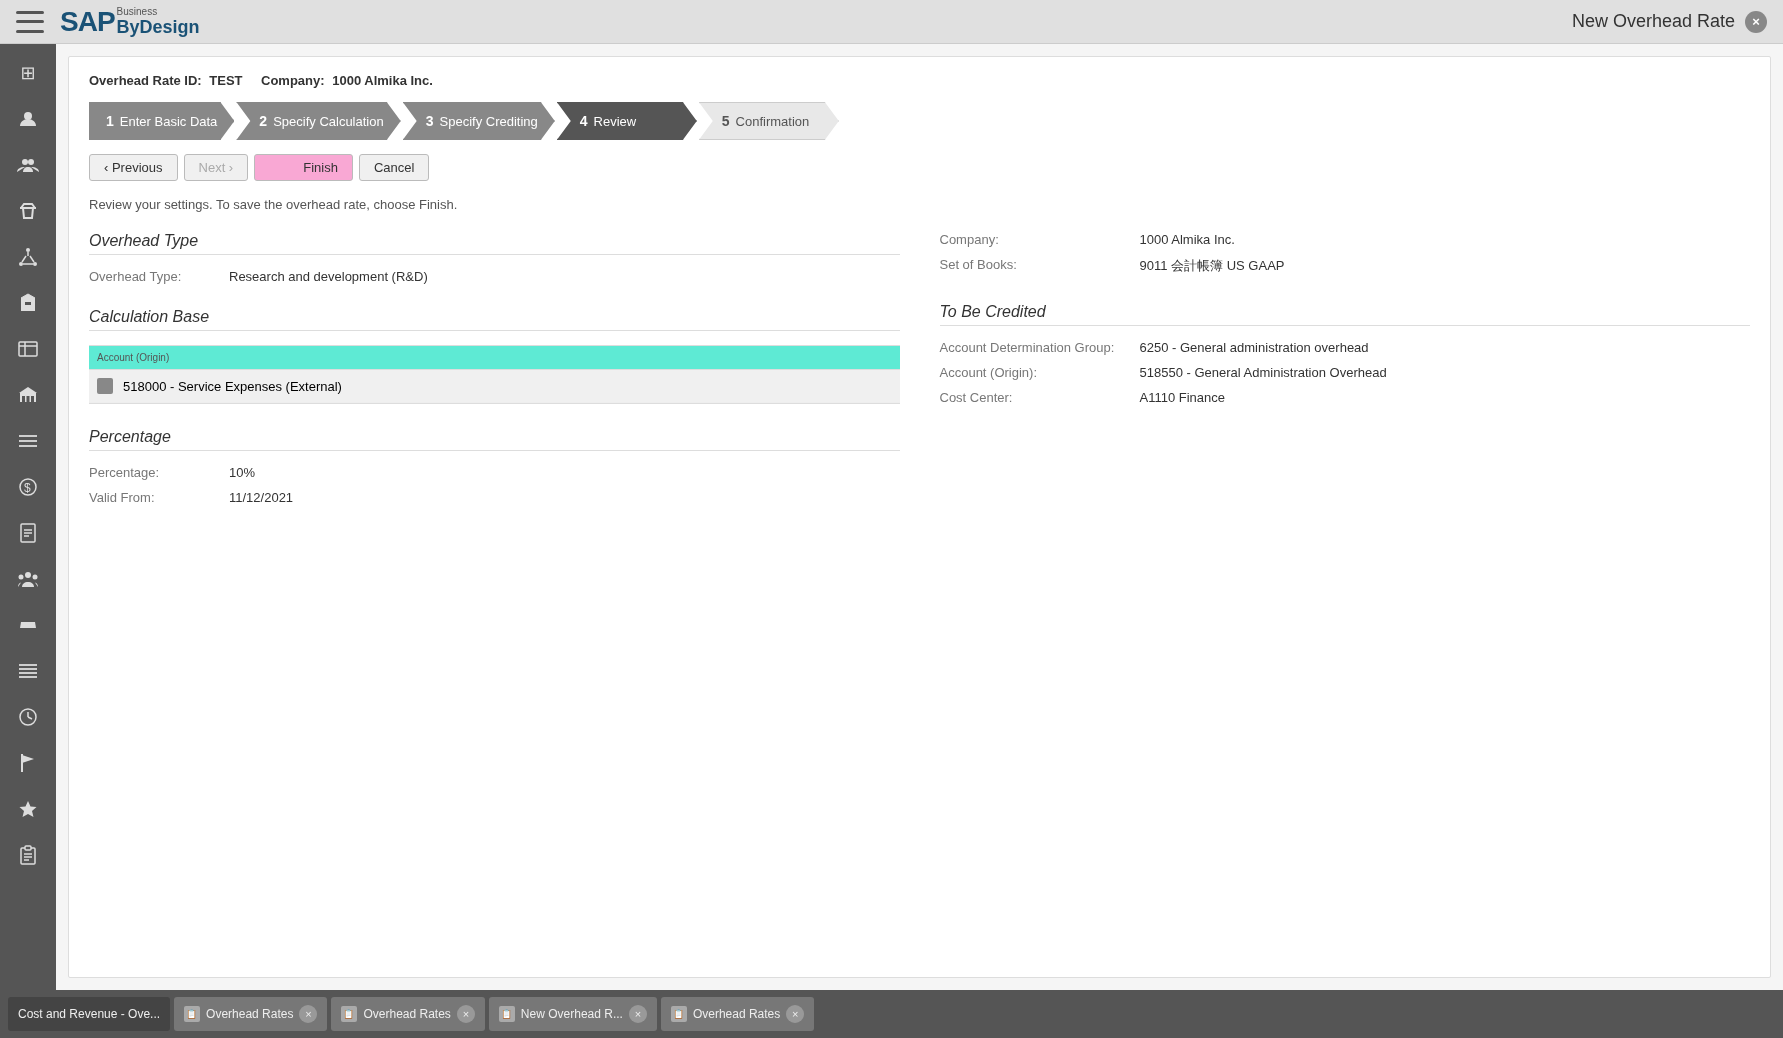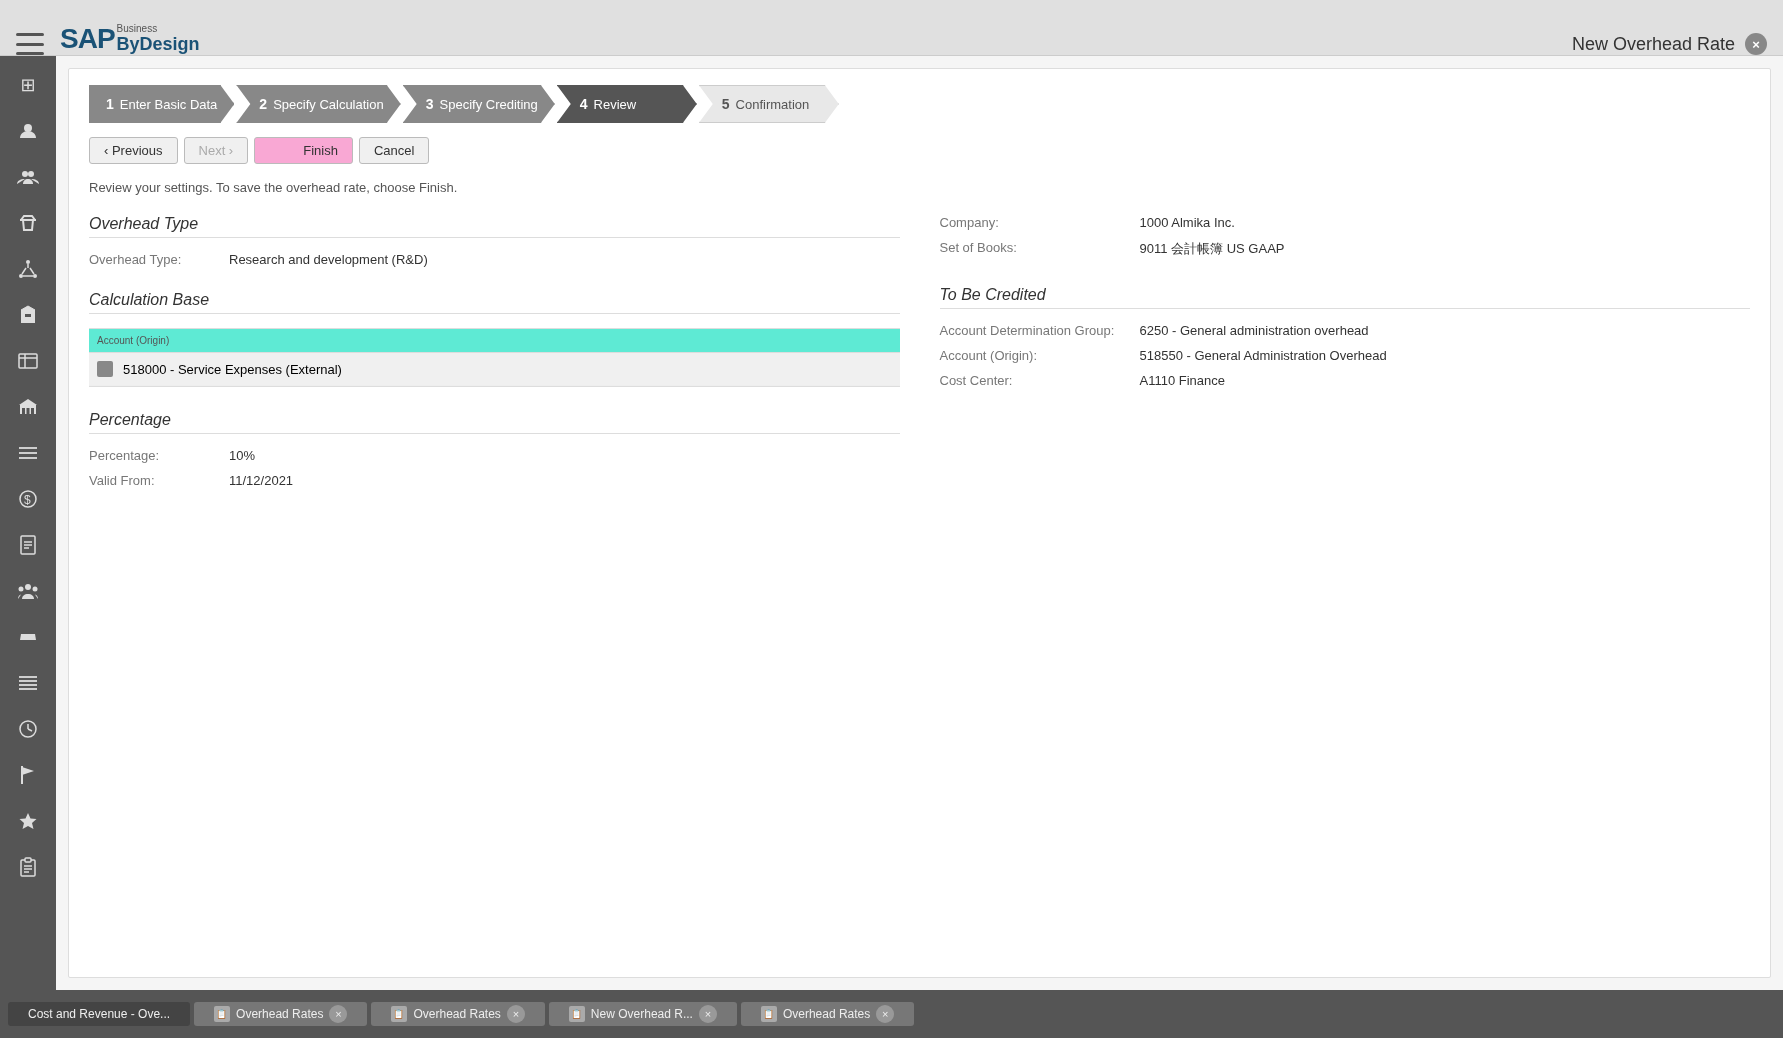--- a/index.html
+++ b/index.html
@@ -1,23 +1,23 @@
 <!DOCTYPE html>
 <html><head>
   <meta charset="utf-8">
   <style>
     * { box-sizing: border-box; margin: 0; padding: 0; }
     body { font-family: Arial, Helvetica, sans-serif; font-size: 13px; background: #e8e8e8; width: 1783px; height: 1038px; overflow: hidden; display: flex; flex-direction: column; }
 
     
     .top-header {
       background: #e0e0e0;
-      height: 56px;
-      display: flex;
-      align-items: flex-end;
+      height: 44px;
+      display: flex;
+      align-items: center;
       padding: 0 16px;
       border-bottom: 1px solid #ccc;
       flex-shrink: 0;
     }
     .hamburger-icon { width: 28px; height: 22px; display: flex; flex-direction: column; justify-content: space-between; cursor: pointer; margin-right: 16px; }
     .hamburger-icon span { display: block; height: 3px; background: #555; border-radius: 2px; }
     .logo-area { display: flex; align-items: flex-end; margin-right: auto; }
     .logo-sap { font-size: 28px; font-weight: bold; color: #1a5276; letter-spacing: -1px; }
     .logo-business { font-size: 10px; color: #555; line-height: 1; }
     .logo-bydesign { font-size: 18px; font-weight: bold; color: #1a5276; }
@@ -225,26 +225,26 @@
       align-items: center;
       padding: 0 0 0 8px;
       gap: 4px;
       flex-shrink: 0;
     }
     .taskbar-item {
       display: flex;
       align-items: center;
       background: #777;
       border-radius: 3px;
-      padding: 4px 20px;
+      padding: 4px 10px;
       color: #eee;
       font-size: 12px;
       cursor: pointer;
       gap: 6px;
-      height: 24px;
+      height: 34px;
       white-space: nowrap;
     }
     .taskbar-item:first-child {
       background: #444;
       font-size: 12px;
     }
     .taskbar-item .tab-icon {
       width: 16px; height: 16px;
       background: #aaa;
       border-radius: 2px;
@@ -406,20 +406,27 @@
           <line x1="4" y1="9" x2="12" y2="9"></line>
           <line x1="4" y1="12" x2="12" y2="12"></line>
           <line x1="4" y1="15" x2="9" y2="15"></line>
         </svg>
     </div>
   </div>
 
   <div class="content-area">
     <div class="form-panel">
 
+      <div class="overhead-id-line">
+        <span>Overhead Rate ID:</span>
+        <span>TEST</span>
+        &nbsp;&nbsp;
+        <span>Company:</span>
+        <span>1000 Almika Inc.</span>
+      </div>
 
       <div class="wizard-steps">
         <div class="wizard-step completed">
           <span class="step-num">1</span>
           <span>Enter Basic Data</span>
         </div>
         <div class="wizard-step completed">
           <span class="step-num">2</span>
           <span>Specify Calculation</span>
         </div>

